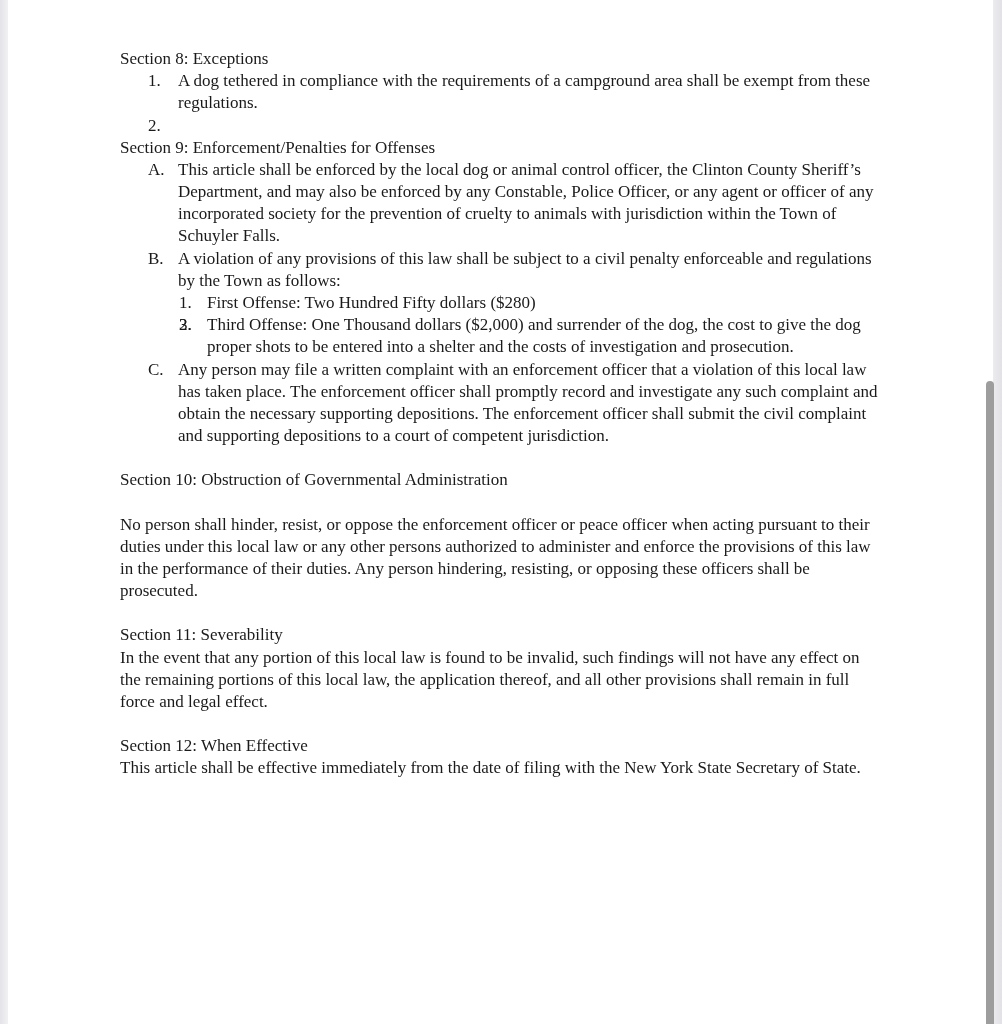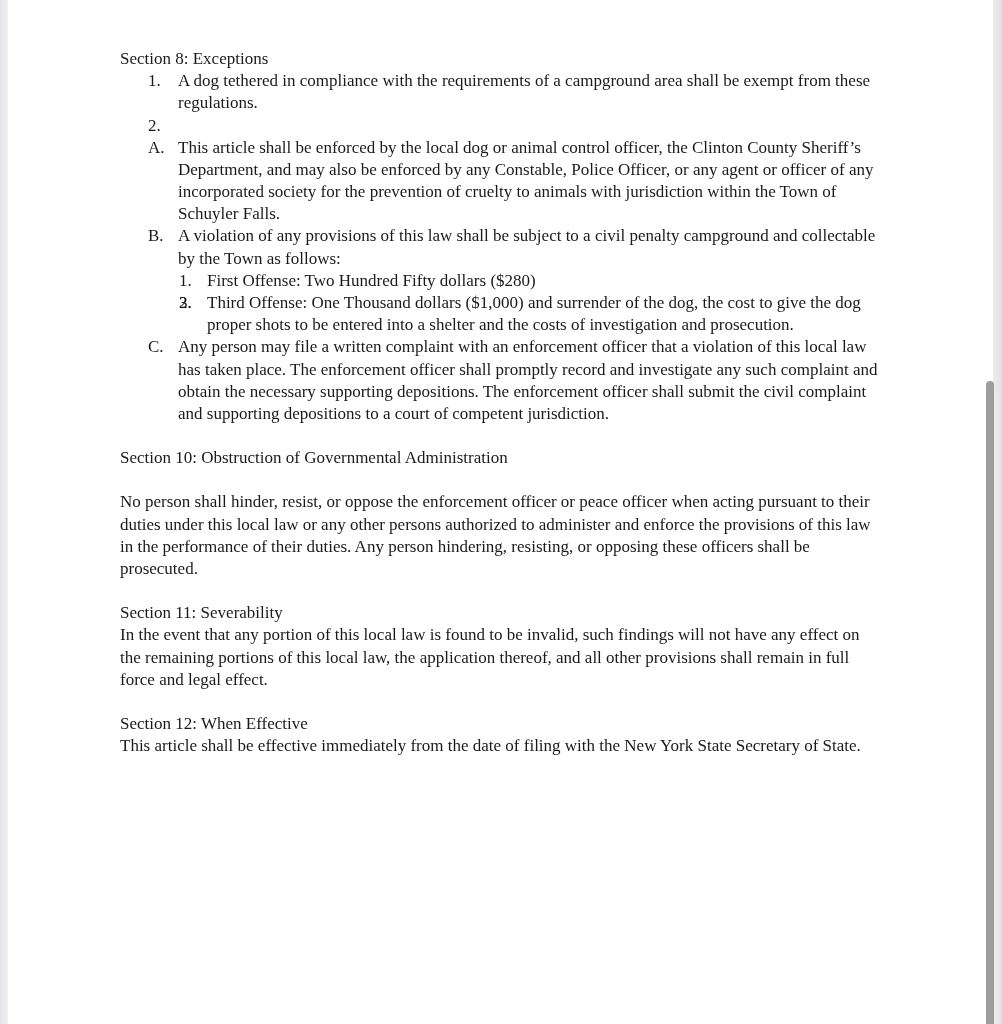--- a/index.html
+++ b/index.html
@@ -53,38 +53,39 @@
     <div class="item">
       <span class="marker">1.</span>
       <span>A dog tethered in compliance with the requirements of a campground area shall be exempt from these regulations.</span>
     </div>
     <div class="item">
       <span class="marker">2.</span>
     </div>
   </div>
 
   <div class="section">
+    <span class="heading">Section 9: Enforcement/Penalties for Offenses</span>
     <div class="item">
       <span class="marker">A.</span>
       <span>This article shall be enforced by the local dog or animal control officer, the Clinton County Sheriff’s Department, and may also be enforced by any Constable, Police Officer, or any agent or officer of any incorporated society for the prevention of cruelty to animals with jurisdiction within the Town of Schuyler Falls.</span>
     </div>
     <div class="item">
       <span class="marker">B.</span>
-      <span>A violation of any provisions of this law shall be subject to a civil penalty campground and collectable by the Town as follows:</span>
+      <span>A violation of any provisions of this law shall be subject to a civil penalty enforceable and regulations by the Town as follows:</span>
     </div>
     <div class="subitem">
       <span class="marker">1.</span>
       <span>First Offense: Two Hundred Fifty dollars ($280)</span>
     </div>
     <div class="subitem">
       <span class="marker">2.</span>
     </div>
     <div class="subitem">
       <span class="marker">3.</span>
-      <span>Third Offense: One Thousand dollars ($1,000) and surrender of the dog, the cost to give the dog proper shots to be entered into a shelter and the costs of investigation and prosecution.</span>
+      <span>Third Offense: One Thousand dollars ($2,000) and surrender of the dog, the cost to give the dog proper shots to be entered into a shelter and the costs of investigation and prosecution.</span>
     </div>
     <div class="item">
       <span class="marker">C.</span>
       <span>Any person may file a written complaint with an enforcement officer that a violation of this local law has taken place. The enforcement officer shall promptly record and investigate any such complaint and obtain the necessary supporting depositions. The enforcement officer shall submit the civil complaint and supporting depositions to a court of competent jurisdiction.</span>
     </div>
   </div>
 
   <div class="section">
     <span class="heading">Section 10: Obstruction of Governmental Administration</span>
     <div class="gap"></div>

